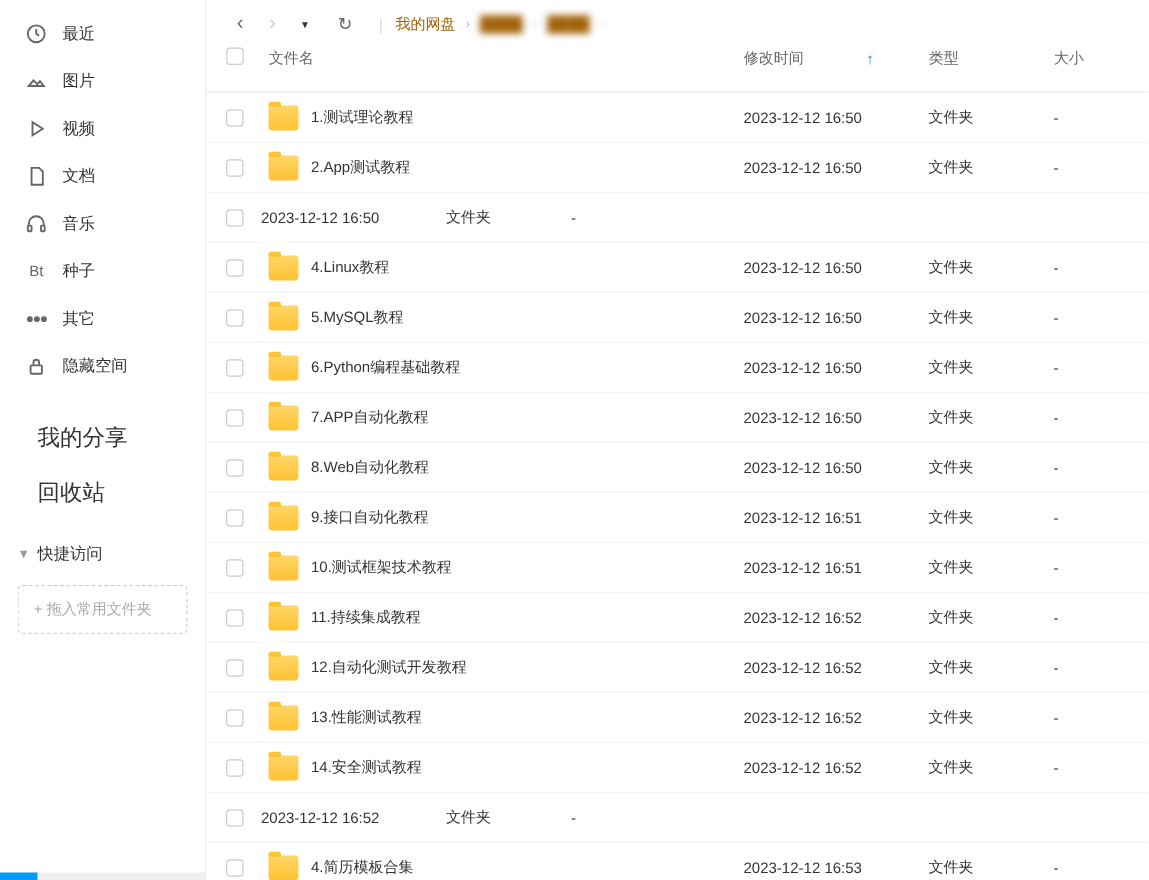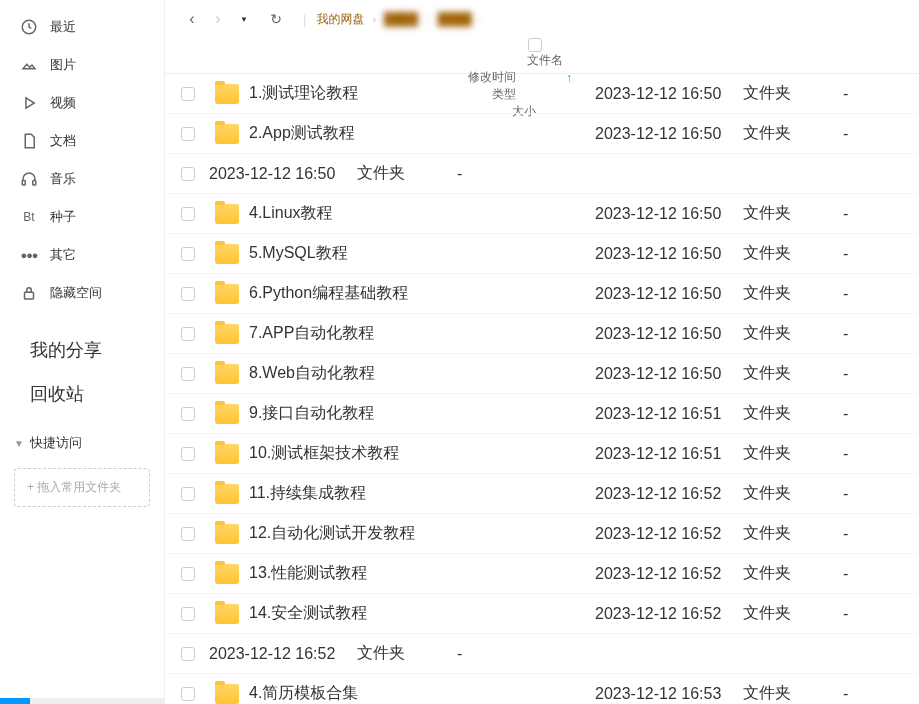--- a/index.html
+++ b/index.html
@@ -147,27 +147,26 @@
       color: #bbb;
       margin: 0 6px;
       font-size: 11px;
     }
     .blurred {
       filter: blur(3px);
       color: #555;
     }
     .table-header {
       display: flex;
-      align-items: center;
+      align-items: flex-start;
       padding: 0 16px;
       height: 36px;
       border-bottom: 1px solid #eee;
       color: #666;
       font-size: 12px;
-      flex-direction: column;
     }
     .col-check {
       width: 28px;
       display: flex;
       align-items: center;
     }
     .checkbox {
       width: 14px;
       height: 14px;
       border: 1px solid #ccc;
@@ -198,21 +197,21 @@
     .file-list {
       flex: 1;
       overflow-y: auto;
     }
     .file-row {
       display: flex;
       align-items: center;
       padding: 0 16px;
       height: 40px;
       border-bottom: 1px solid #f5f5f5;
-      font-size: 16px;
+      font-size: 12px;
       color: #333;
     }
     .folder-icon {
       width: 24px;
       height: 20px;
       background: linear-gradient(180deg, #ffd666 0%, #ffc233 100%);
       border-radius: 2px 2px 3px 3px;
       position: relative;
       margin-right: 10px;
       flex-shrink: 0;

